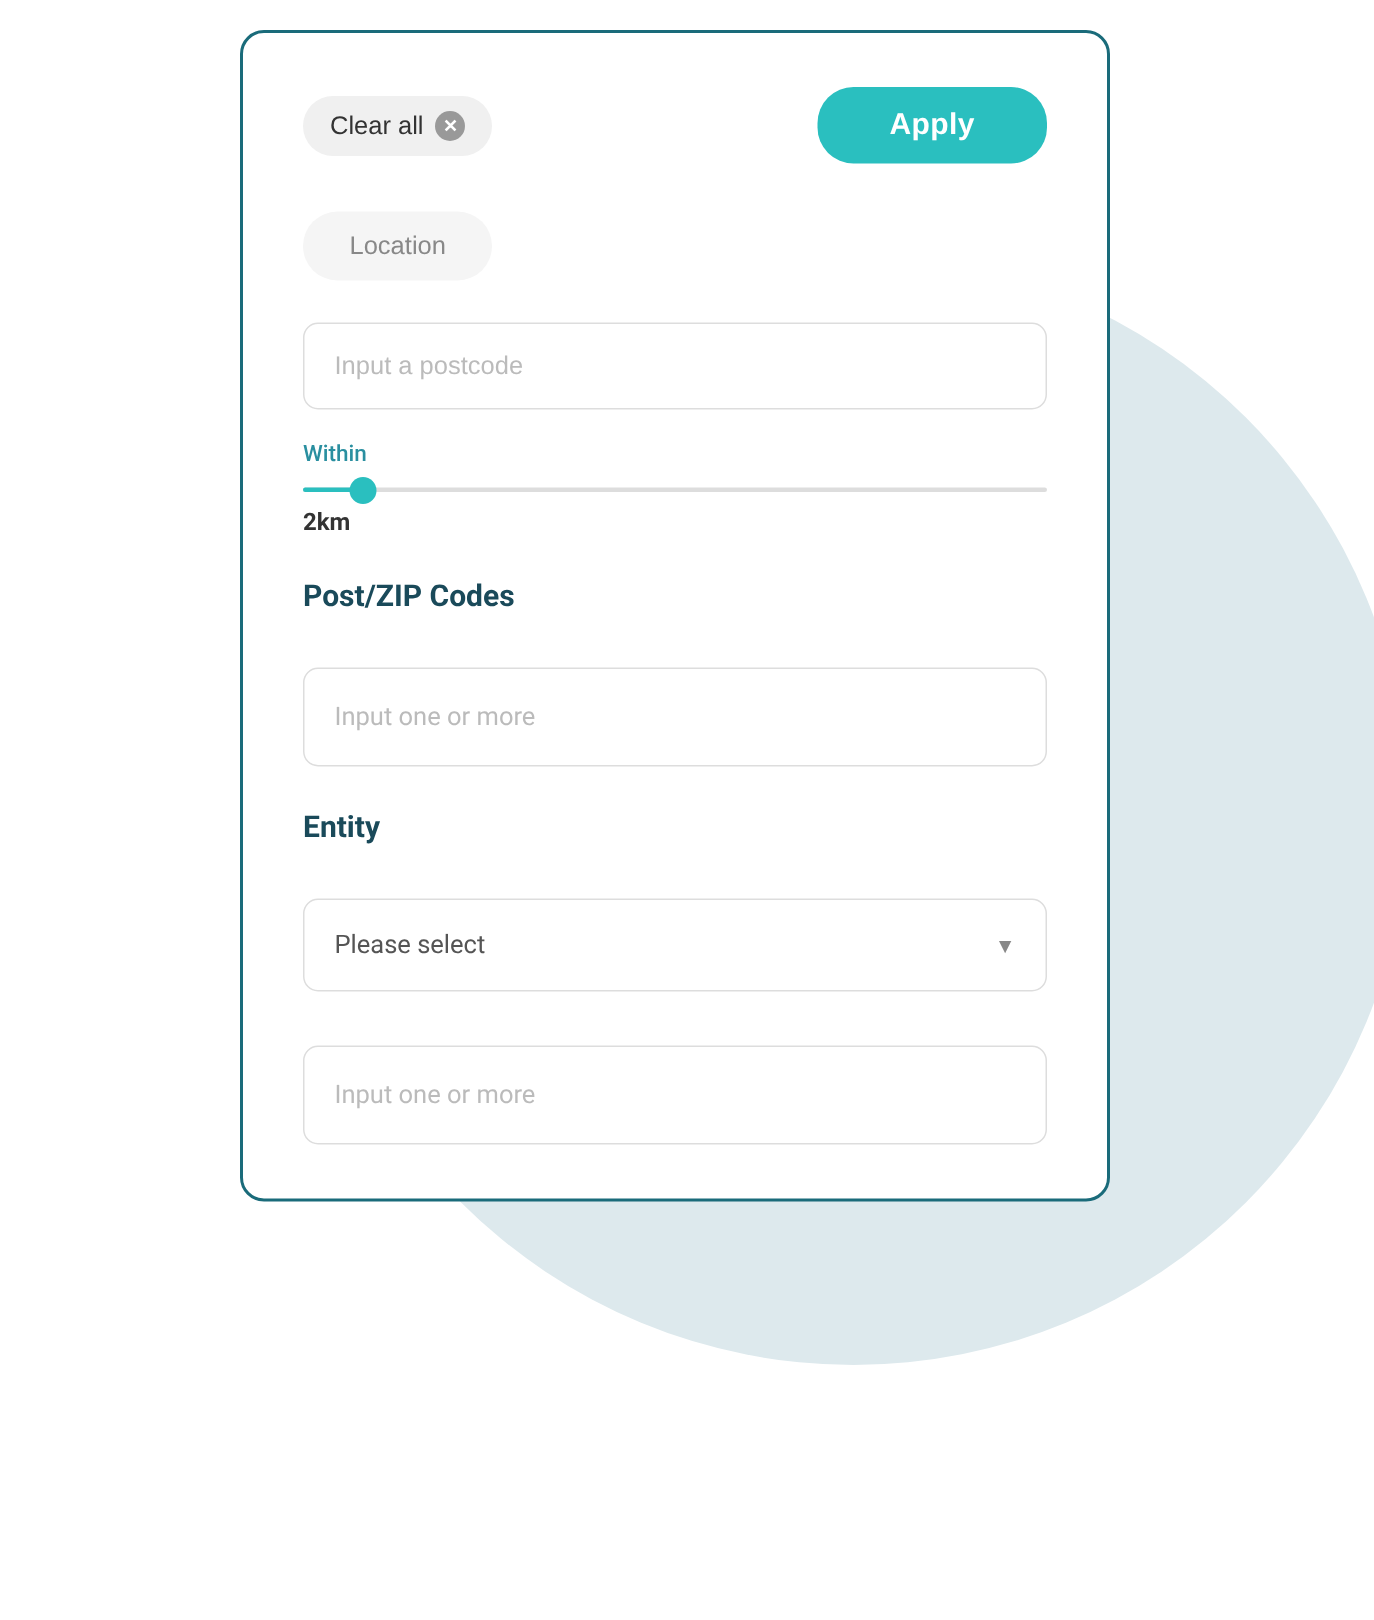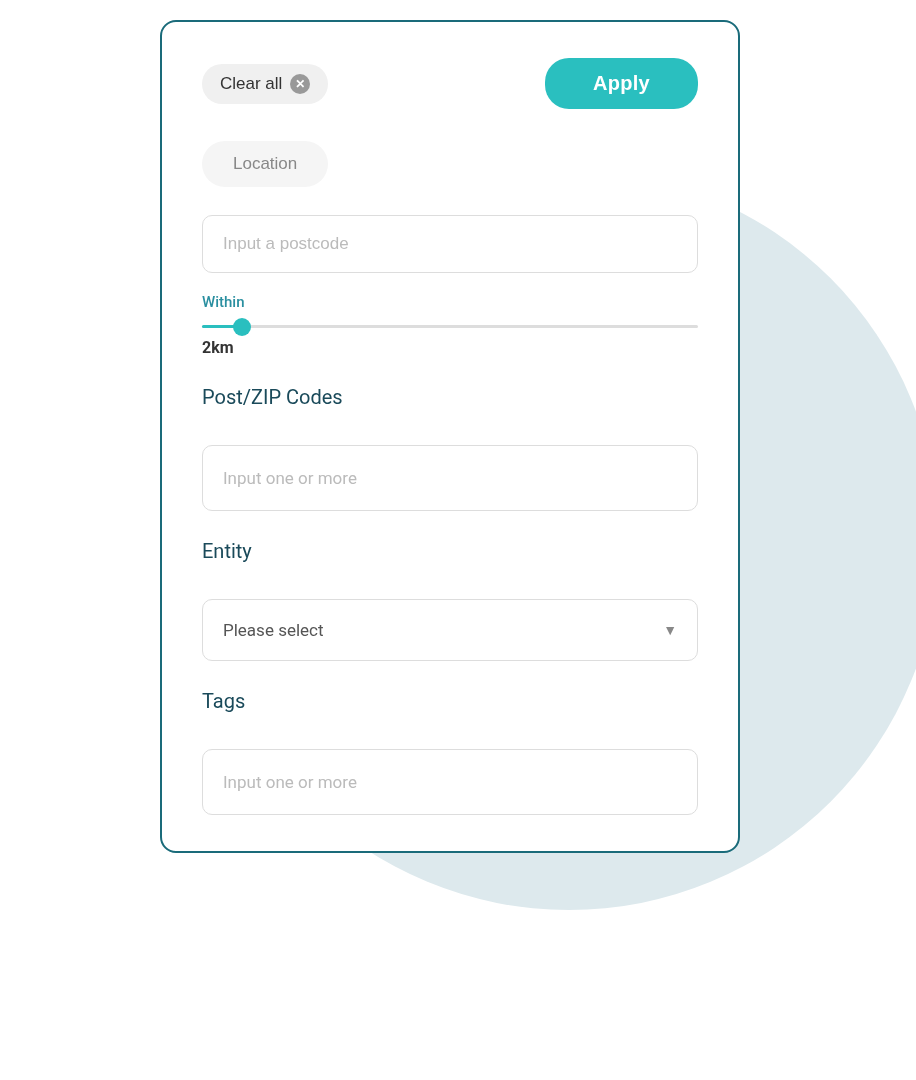--- a/index.html
+++ b/index.html
@@ -190,21 +190,21 @@
       font-size: 16px;
       color: #333;
       font-weight: 700;
       margin-top: 10px;
       margin-bottom: 28px;
     }
 
     
     .section-title {
       font-size: 20px;
-      font-weight: 400;
+      font-weight: 700;
       color: #1a4a5a;
       margin-bottom: 16px;
     }
 
     
     .text-input-box {
       width: 100%;
       border: 1.5px solid #ddd;
       border-radius: 10px;
       padding: 22px 20px;
@@ -289,19 +289,18 @@
     </div>
 
     
     <div class="section-title">Entity</div>
     <div class="select-box">
       <span style="color:#555;">Please select</span>
       <span class="chevron">▼</span>
     </div>
 
     
-    <div class="section-title">Tags</div>
     <div class="text-input-box" style="margin-bottom:0;">
       <span style="color:#bbb;">Input one or more</span>
     </div>
 
   </div>
 </div>
 
 </body></html>

